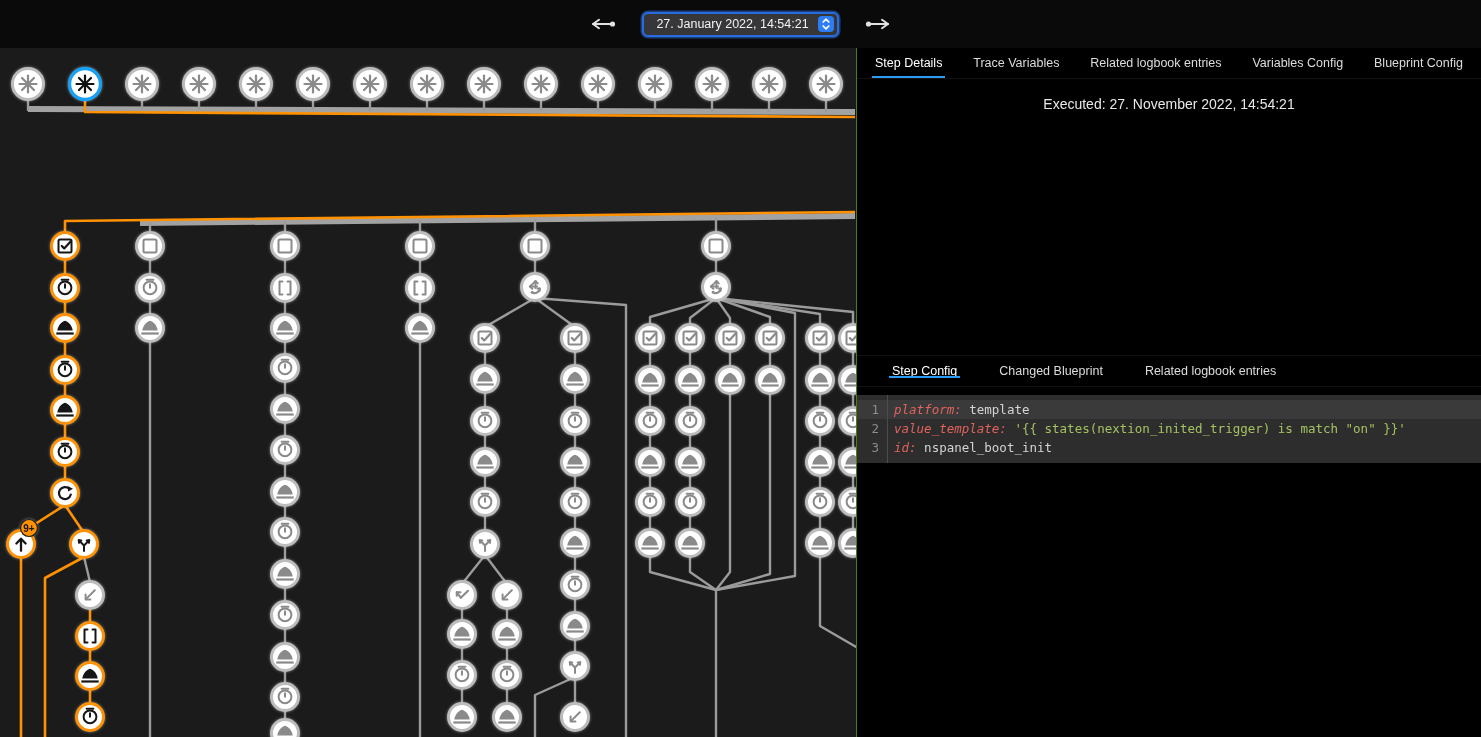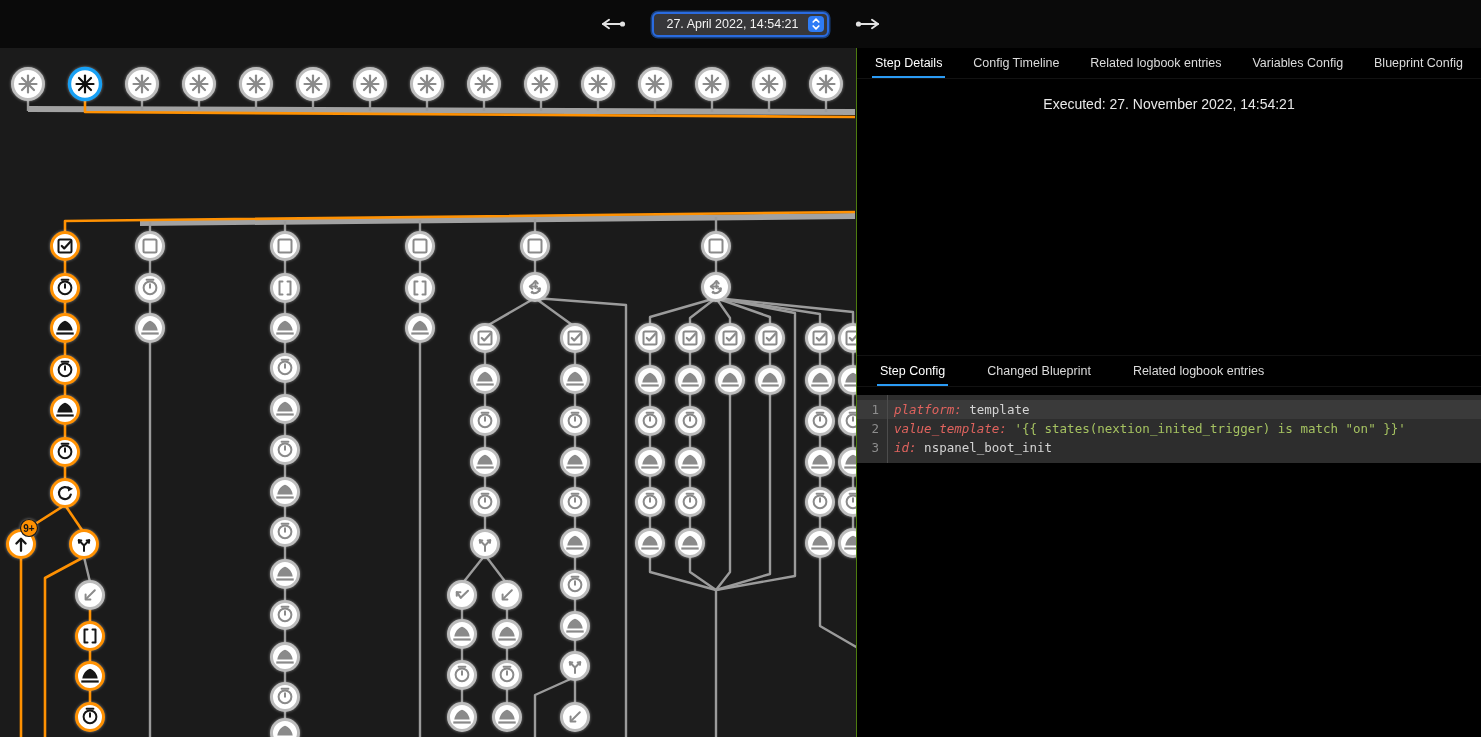--- a/index.html
+++ b/index.html
@@ -32,21 +32,21 @@
   .icon-fill{fill:currentColor;stroke:none;}
   .badge{fill:#ff9102;stroke:#1b1b1b;stroke-width:1.2;}
   .badge-t{fill:#161616;font-size:10px;font-weight:bold;text-anchor:middle;
            font-family:"Liberation Sans",sans-serif;}
 
   
   .panel{position:absolute;left:856px;top:48px;width:625px;height:689px;background:#000000;
          border-left:1px solid #4d7c0f;box-sizing:border-box;}
   .tabs{display:flex;align-items:stretch;height:30px;border-bottom:1px solid #121212;}
   .tabs.spread{justify-content:space-between;padding:0 15px;}
-  .tabs.left{gap:36px;padding:0 20px;}
+  .tabs.left{gap:36px;padding:0 32px;align-items:center;}
   .tab{display:flex;align-items:center;font-size:12.5px;color:#dcdcdc;position:relative;
        padding:0 3px;cursor:pointer;white-space:nowrap;}
   .tab.active{color:#ffffff;}
   .tab.active::after{content:'';position:absolute;left:0;right:0;bottom:0;height:2.5px;background:#2b9bf4;}
   .executed{padding:17px 20px;font-size:14px;color:#e8e8e8;text-align:center;}
   .bottom-section{position:absolute;top:307px;left:0;right:0;bottom:0;border-top:1px solid #121212;}
 
   .code{margin-top:8px;background:#2d2d2d;padding:5px 0 6px 0;position:relative;
         font-family:"DejaVu Sans Mono","Liberation Mono",monospace;font-size:12.5px;}
   .code::before{content:'';position:absolute;left:30px;top:0;bottom:0;width:1px;background:#4c4c4c;}
@@ -66,21 +66,21 @@
       <svg width="28" height="12" viewBox="0 0 28 12">
         <g stroke="#e2e2e2" stroke-width="2" fill="none" stroke-linecap="round" stroke-linejoin="round">
           <line x1="23" y1="6" x2="5" y2="6"></line>
           <polyline points="11,1.8 5,6 11,10.2"></polyline>
         </g>
         <circle cx="24.5" cy="6" r="2.6" fill="#e2e2e2"></circle>
       </svg>
     </button>
 
     <div class="hist-select">
-      <span>27. April 2022, 14:54:21</span>
+      <span>27. January 2022, 14:54:21</span>
       <span class="stepper">
         <svg width="10" height="14" viewBox="0 0 10 14">
           <g stroke="#ffffff" stroke-width="1.7" fill="none" stroke-linecap="round" stroke-linejoin="round">
             <polyline points="2.2,5 5,2.2 7.8,5"></polyline>
             <polyline points="2.2,9 5,11.8 7.8,9"></polyline>
           </g>
         </svg>
       </span>
     </div>
 
@@ -630,21 +630,21 @@
         <g class="node n-d" transform="translate(853,543)">
           <circle class="ring" r="13.5"></circle>
           <use href="#i-srv"></use>
         </g>
       </svg>
   </div>
 
   <div class="panel">
     <div class="tabs spread" id="top-tabs">
         <div class="tab active">Step Details</div>
-        <div class="tab">Config Timeline</div>
+        <div class="tab">Trace Variables</div>
         <div class="tab">Related logbook entries</div>
         <div class="tab">Variables Config</div>
         <div class="tab">Blueprint Config</div>
       </div>
     <div class="executed">Executed: 27. November 2022, 14:54:21</div>
 
     <div class="bottom-section">
       <div class="tabs left" id="bottom-tabs">
           <div class="tab active">Step Config</div>
           <div class="tab">Changed Blueprint</div>

